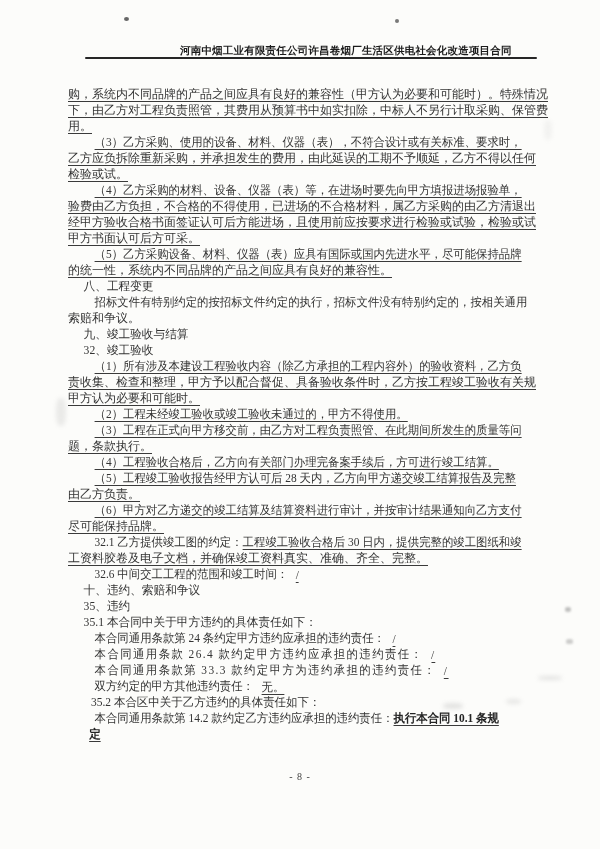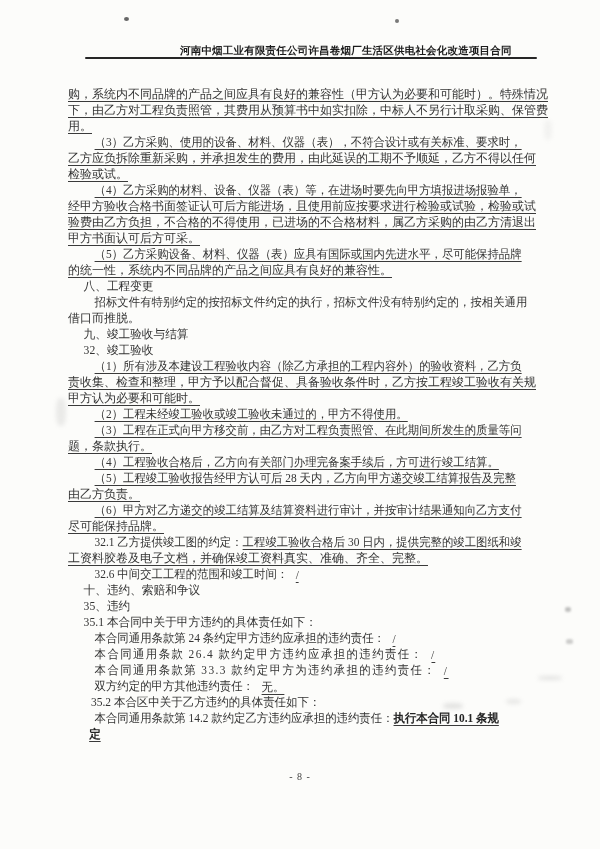--- a/index.html
+++ b/index.html
@@ -73,28 +73,28 @@
   <div class="title-rule"></div>
 
   <div class="body-col" id="body-col">
       <div class="line"><span class="u">购，系统内不同品牌的产品之间应具有良好的兼容性（甲方认为必要和可能时）。特殊情况</span></div>
       <div class="line"><span class="u">下，由乙方对工程负责照管，其费用从预算书中如实扣除，中标人不另行计取采购、保管费</span></div>
       <div class="line"><span class="u">用。</span></div>
       <div class="line" style="padding-left: 28px; transform: scaleX(0.94902); transform-origin: left center;"><span class="u">（3）乙方采购、使用的设备、材料、仪器（表），不符合设计或有关标准、要求时，</span></div>
       <div class="line"><span class="u">乙方应负拆除重新采购，并承担发生的费用，由此延误的工期不予顺延，乙方不得以任何</span></div>
       <div class="line"><span class="u">检验或试。</span></div>
       <div class="line" style="padding-left: 28px; transform: scaleX(0.94902); transform-origin: left center;"><span class="u">（4）乙方采购的材料、设备、仪器（表）等，在进场时要先向甲方填报进场报验单，</span></div>
+      <div class="line"><span class="u">验费由乙方负担，不合格的不得使用，已进场的不合格材料，属乙方采购的由乙方清退出</span></div>
       <div class="line"><span class="u">经甲方验收合格书面签证认可后方能进场，且使用前应按要求进行检验或试验，检验或试</span></div>
-      <div class="line"><span class="u">验费由乙方负担，不合格的不得使用，已进场的不合格材料，属乙方采购的由乙方清退出</span></div>
       <div class="line"><span class="u">甲方书面认可后方可采。</span></div>
       <div class="line" style="padding-left: 28px; transform: scaleX(0.94902); transform-origin: left center;"><span class="u">（5）乙方采购设备、材料、仪器（表）应具有国际或国内先进水平，尽可能保持品牌</span></div>
       <div class="line"><span class="u">的统一性，系统内不同品牌的产品之间应具有良好的兼容性。</span></div>
       <div class="line" style="padding-left: 16px; transform: scaleX(0.971888); transform-origin: left center;"><span>八、工程变更</span></div>
       <div class="line" style="padding-left: 28px; transform: scaleX(0.94902); transform-origin: left center;"><span>招标文件有特别约定的按招标文件约定的执行，招标文件没有特别约定的，按相关通用</span></div>
-      <div class="line"><span>借口而推脱。</span></div>
+      <div class="line"><span>索赔和争议。</span></div>
       <div class="line" style="padding-left: 16px; transform: scaleX(0.971888); transform-origin: left center;"><span>九、竣工验收与结算</span></div>
       <div class="line" style="padding-left: 16px; transform: scaleX(0.971888); transform-origin: left center;"><span>32、竣工验收</span></div>
       <div class="line" style="padding-left: 28px; transform: scaleX(0.94902); transform-origin: left center;"><span class="u">（1）所有涉及本建设工程验收内容（除乙方承担的工程内容外）的验收资料，乙方负</span></div>
       <div class="line"><span class="u">责收集、检查和整理，甲方予以配合督促、具备验收条件时，乙方按工程竣工验收有关规</span></div>
       <div class="line"><span class="u">甲方认为必要和可能时。</span></div>
       <div class="line" style="padding-left: 28px; transform: scaleX(0.94902); transform-origin: left center;"><span class="u">（2）工程未经竣工验收或竣工验收未通过的，甲方不得使用。</span></div>
       <div class="line" style="padding-left: 28px; transform: scaleX(0.94902); transform-origin: left center;"><span class="u">（3）工程在正式向甲方移交前，由乙方对工程负责照管、在此期间所发生的质量等问</span></div>
       <div class="line"><span class="u">题，条款执行。</span></div>
       <div class="line" style="padding-left: 28px; transform: scaleX(0.94902); transform-origin: left center;"><span class="u">（4）工程验收合格后，乙方向有关部门办理完备案手续后，方可进行竣工结算。</span></div>
       <div class="line" style="padding-left: 28px; transform: scaleX(0.94902); transform-origin: left center;"><span class="u">（5）工程竣工验收报告经甲方认可后 28 天内，乙方向甲方递交竣工结算报告及完整</span></div>

